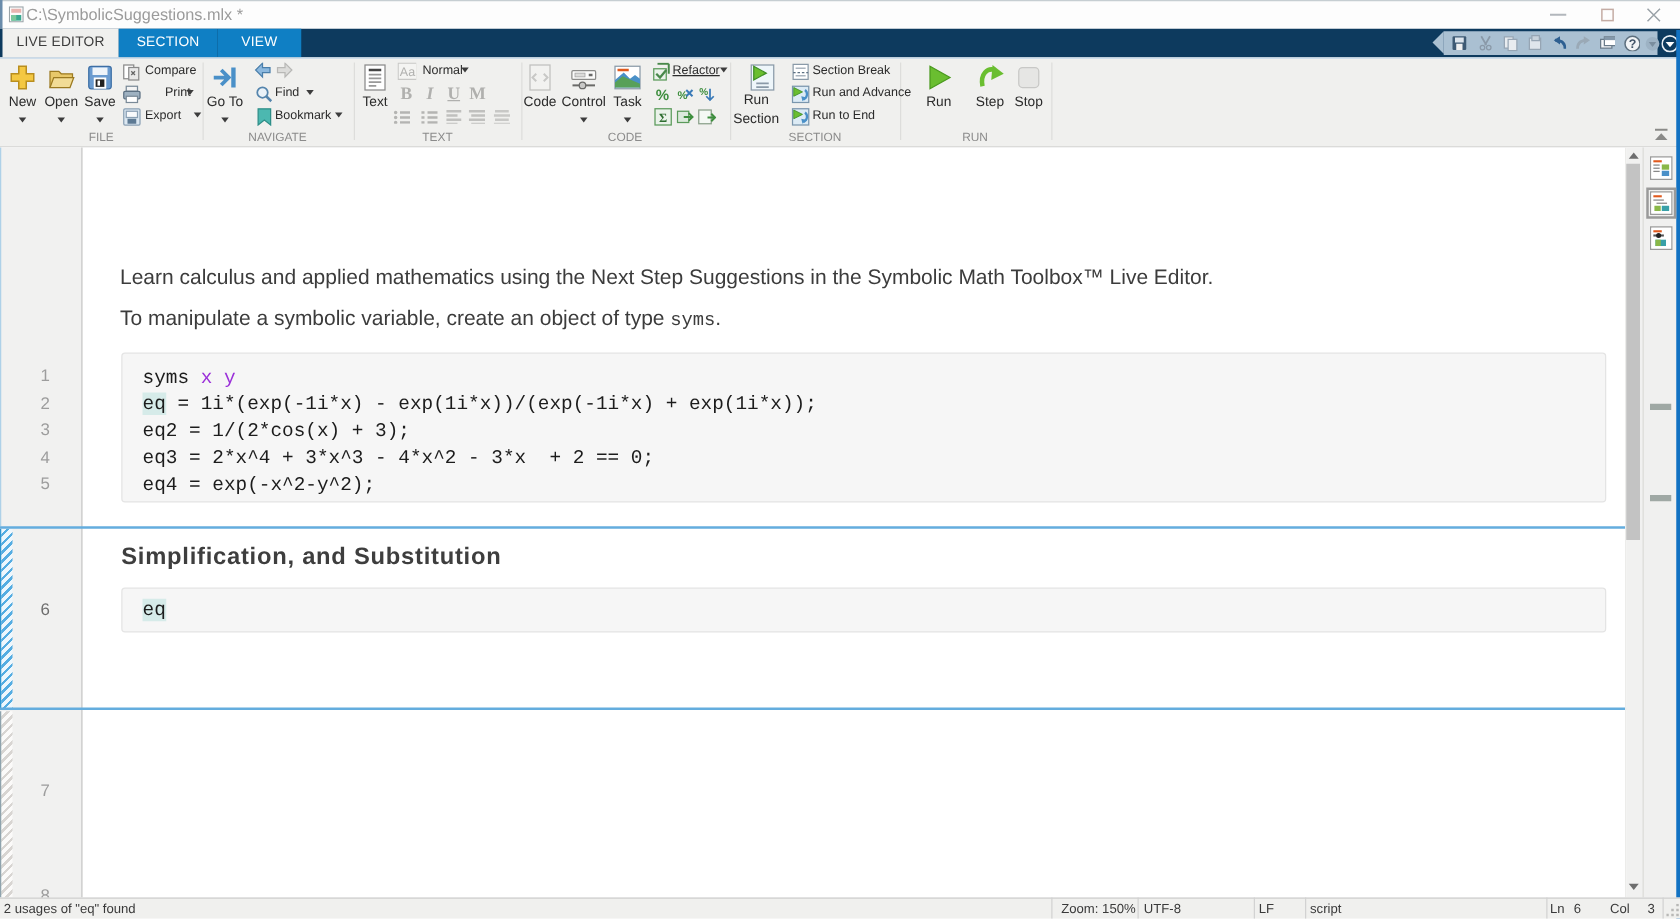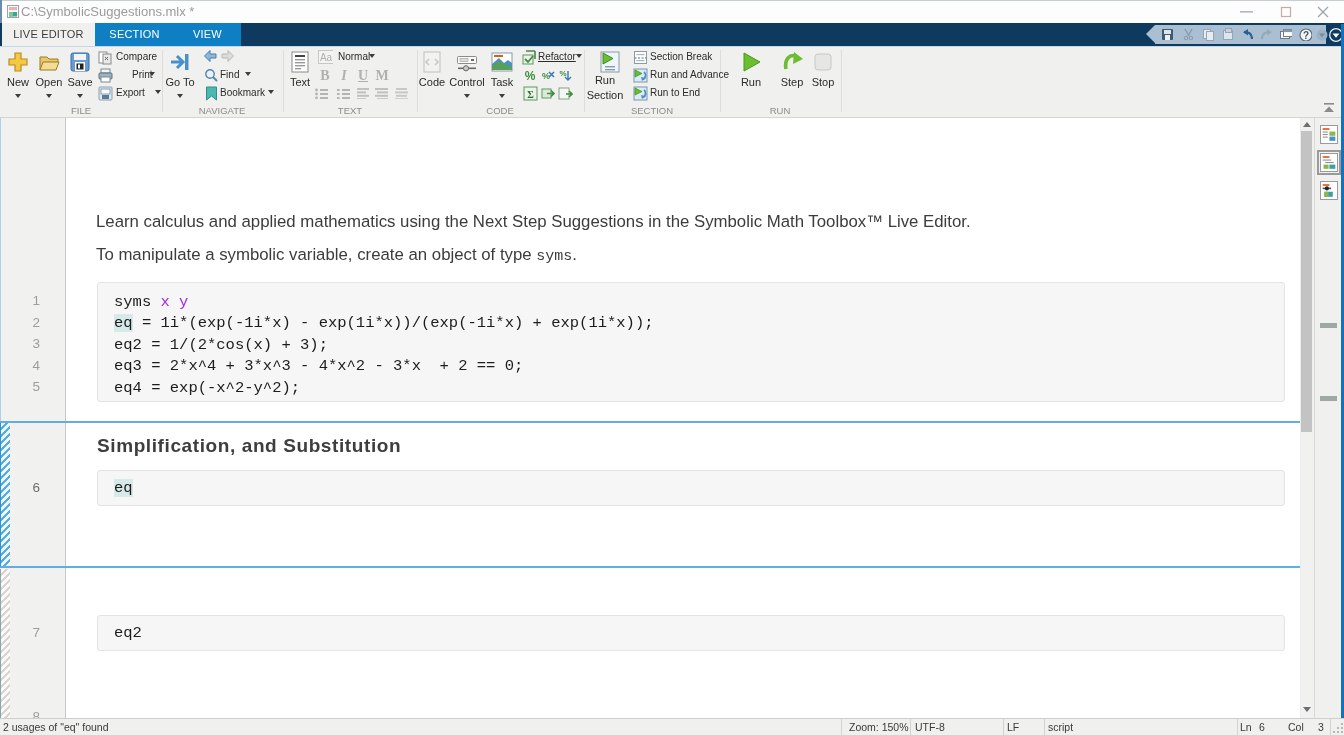--- a/index.html
+++ b/index.html
@@ -404,23 +404,20 @@
 eq4 = exp(-x^2-y^2);</div>
   </div>
 
   <div class="divider" style="top:303px;"></div>
   <div class="secthead" style="top:317px;">Simplification, and Substitution</div>
   <div class="codeblock" style="top:352px; height:36px;">
     <div class="code" style="padding:7px 0 0 16px;"><span class="hl">eq</span></div>
   </div>
 
   <div class="divider" style="top:448px;"></div>
-  <div class="codeblock" style="top:497px; height:36px;">
-    <div class="code" style="padding:7px 0 0 16px;">eq2</div>
-  </div>
 
   <div id="railborder"></div>
   <div id="sbtrack"></div>
   <div class="sarr" style="left:1303px; top:4px; border-bottom:5px solid #6e6e6e;"></div>
   <div id="sbthumb"></div>
   <div class="sarr" style="left:1303px; top:589px; border-top:5px solid #6e6e6e;"></div>
   <div id="panelstrip"></div>
   <div id="bluestripe"></div>
   <svg class="panelico" style="top:7px;" width="19" height="19" viewBox="0 0 19 19">
       <rect x="0" y="0" width="19" height="19" fill="#fff"></rect>

